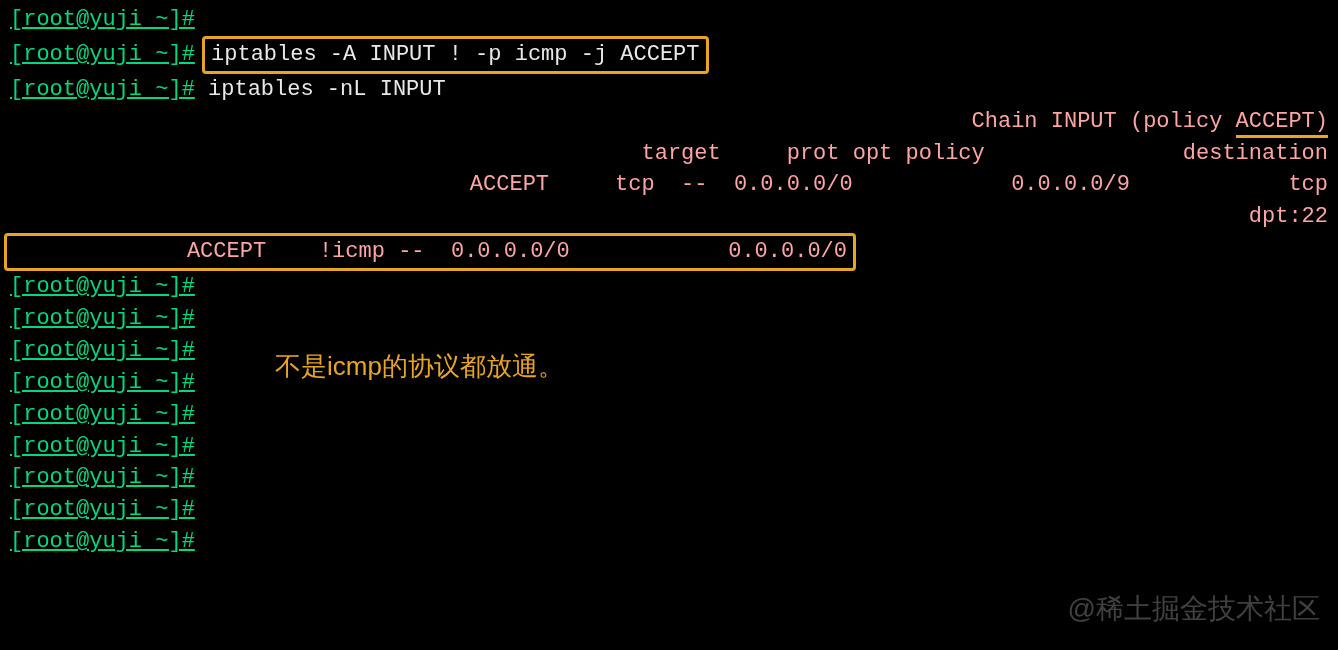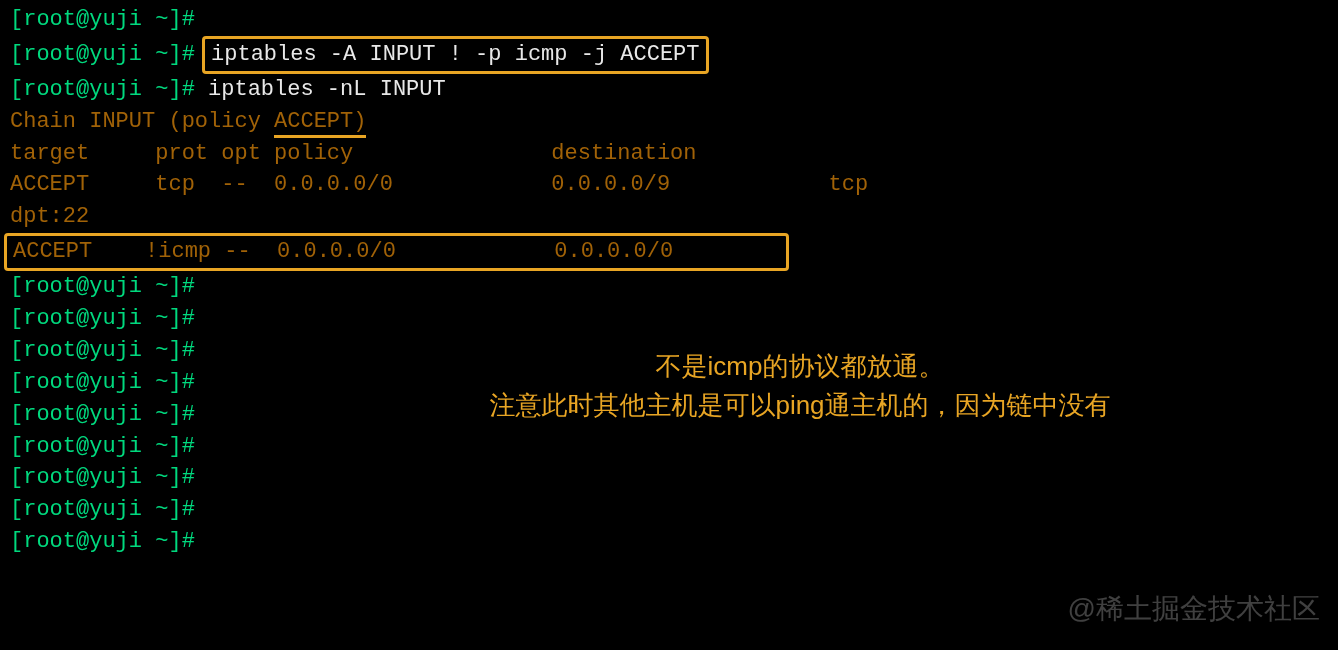--- a/index.html
+++ b/index.html
@@ -19,41 +19,43 @@
       position: relative;
       overflow: hidden;
       filter: blur(0.3px);
     }
     .line {
       white-space: pre;
       position: relative;
     }
     .prompt {
       color: #00d97e;
+      text-decoration: underline;
     }
     .cmd {
       color: #e8e8e8;
     }
     .output {
-      color: #a16207;
+      color: #fca5a5;
+      text-align: right;
     }
     .highlight-box-inline {
       display: inline-block;
       border: 3px solid #e8a524;
       border-radius: 4px;
       padding: 0 6px;
       margin-left: -6px;
       text-align: right;
     }
     .highlight-row {
       border: 3px solid #e8a524;
       border-radius: 4px;
       padding: 0 6px;
       margin-left: -6px;
-      width: 785px;
+      width: 852px;
     }
     .underline {
       border-bottom: 3px solid #e8a524;
       padding-bottom: 1px;
     }
     .annotation-overlay {
       position: absolute;
       color: #e8a524;
       font-family: "Microsoft YaHei", "PingFang SC", sans-serif;
       font-size: 26px;
@@ -92,18 +94,17 @@
 <div class="line"><span class="prompt">[root@yuji ~]#</span><span class="cmd"> </span></div>
 <div class="line"><span class="prompt">[root@yuji ~]#</span><span class="cmd"> </span></div>
 <div class="line"><span class="prompt">[root@yuji ~]#</span><span class="cmd"> </span></div>
 <div class="line"><span class="prompt">[root@yuji ~]#</span><span class="cmd"> </span></div>
 <div class="line"><span class="prompt">[root@yuji ~]#</span><span class="cmd"> </span></div>
 <div class="line"><span class="prompt">[root@yuji ~]#</span><span class="cmd"> </span></div>
 <div class="line"><span class="prompt">[root@yuji ~]#</span><span class="cmd"> </span></div>
 <div class="line"><span class="prompt">[root@yuji ~]#</span><span class="cmd"> </span></div>
 <div class="line"><span class="prompt">[root@yuji ~]#</span><span class="cmd"> </span></div>
 
-<div class="annotation-overlay" style="left:275px; top:347px;text-align:center;">
+<div class="annotation-overlay" style="left:275px; top:347px;">
   <div>不是icmp的协议都放通。</div>
-  <div>注意此时其他主机是可以ping通主机的，因为链中没有</div>
 </div>
 
 <div class="watermark">@稀土掘金技术社区</div>
 
 </body></html>

